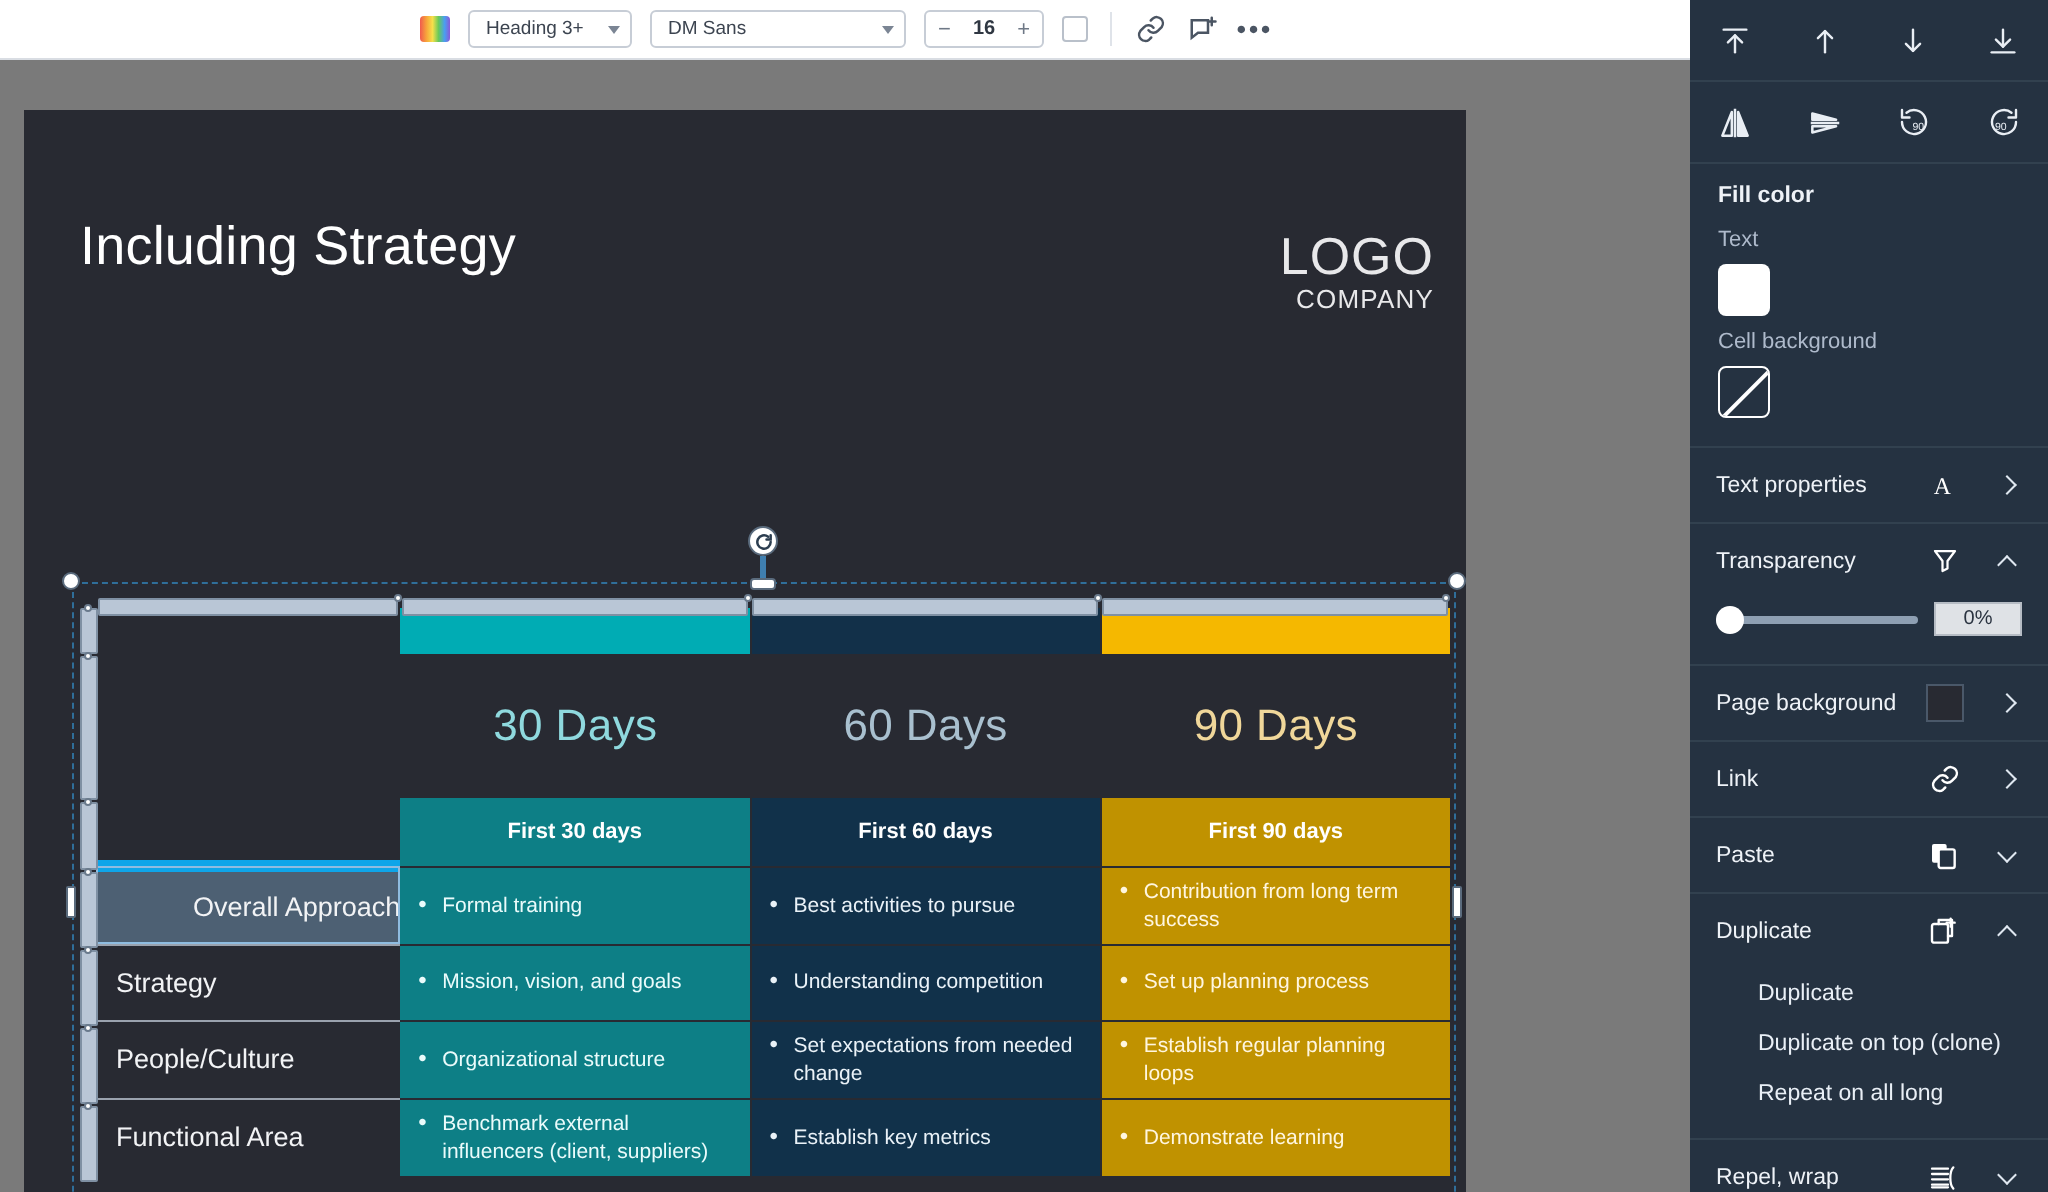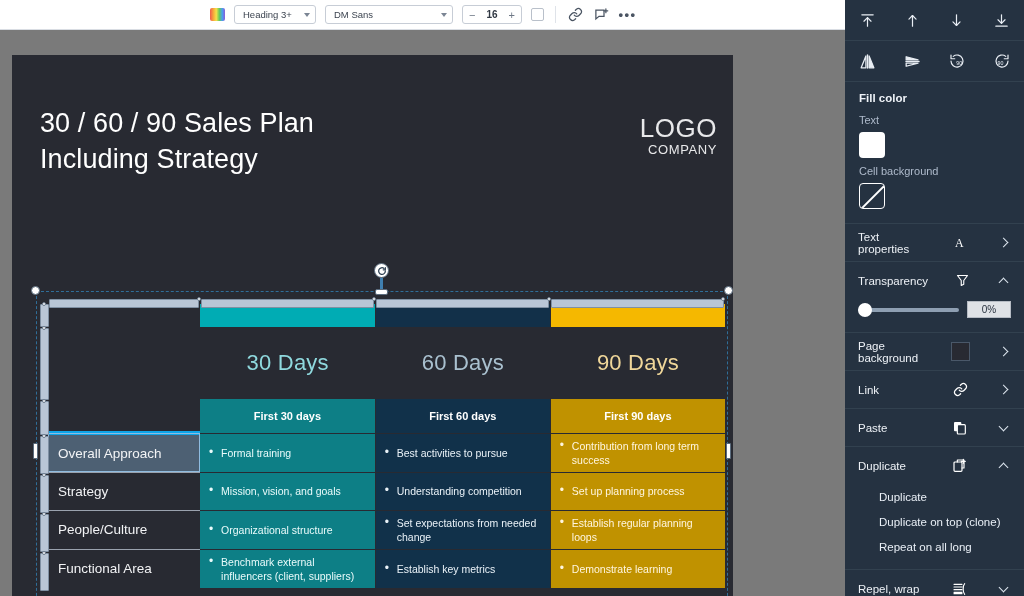--- a/index.html
+++ b/index.html
@@ -100,21 +100,21 @@
     border-right: 1px solid #282a32;
   }
   tr.sub td.blank { background: transparent; border-right: none; }
 
   tr.body td.rowlabel {
     height: 38px;
     color: #f2f3f5; font-size: 13.5px; padding-left: 10px;
     border-top: 1px solid #9aa2ae;
     background: #282a32;
   }
-  tr.body.first td.rowlabel { border-top: 4px solid #0ea5e9; }
+  tr.body.first td.rowlabel { border-top: 6px solid #0ea5e9; text-align: right; }
   tr.body td.cell {
     height: 38px; padding: 5px 8px 5px 8px;
     font-size: 10.5px; line-height: 14px;
     border-top: 1px solid #282a32;
     border-right: 1px solid #282a32;
   }
   .bullet-li { position: relative; padding-left: 13px; }
   .bullet-li::before {
     content: "•"; position: absolute; left: 1px; top: -1px; font-size: 12px;
   }
@@ -183,21 +183,21 @@
   .sw-none {
     width: 26px; height: 26px; border-radius: 4px; background: #253241;
     border: 1.5px solid #ffffff; position: relative; overflow: hidden;
   }
   .sw-none::after {
     content: ""; position: absolute; left: -4px; top: 11px;
     width: 36px; height: 1.5px; background: #ffffff; transform: rotate(-45deg);
   }
   .sb-row {
     height: 37px; display: flex; align-items: center;
-    padding: 0 13px; gap: 25px;
+    padding: 0 13px; gap: 13px;
   }
   .sb-row .lbl { flex: 1; font-size: 11.5px; color: #eef2f7; }
   .sb-row .ricon { width: 20px; display:flex; align-items:center; justify-content:center; color:#ffffff; }
   .sb-row .chev { width: 16px; display:flex; align-items:center; justify-content:center; color:#ffffff; }
   .chev-r, .chev-d, .chev-u { width: 7px; height: 7px; border-right: 1.6px solid #dfe7f0; border-bottom: 1.6px solid #dfe7f0; }
   .chev-r { transform: rotate(-45deg); }
   .chev-d { transform: rotate(45deg); margin-top: -3px; }
   .chev-u { transform: rotate(-135deg); margin-top: 3px; }
   .slider-row { padding: 2px 13px 14px 13px; display:flex; align-items:center; gap: 8px; }
   .track { position: relative; flex: 1; height: 4px; background: #8e9fb2; border-radius: 2px; }
@@ -256,21 +256,20 @@
       <div class="tb-icon">
         <span class="dots">•••</span>
       </div>
     </div>
   </div>
 
   <div id="canvas-area">
     <div id="slide">
 
       <div id="slide-title">
-        <div>30 / 60 / 90 Sales Plan</div>
         <div>Including Strategy</div>
       </div>
 
       <div id="logo-block">
         <div id="logo-main">LOGO</div>
         <div id="logo-sub">COMPANY</div>
       </div>
 
       <div id="table-wrap">
 

